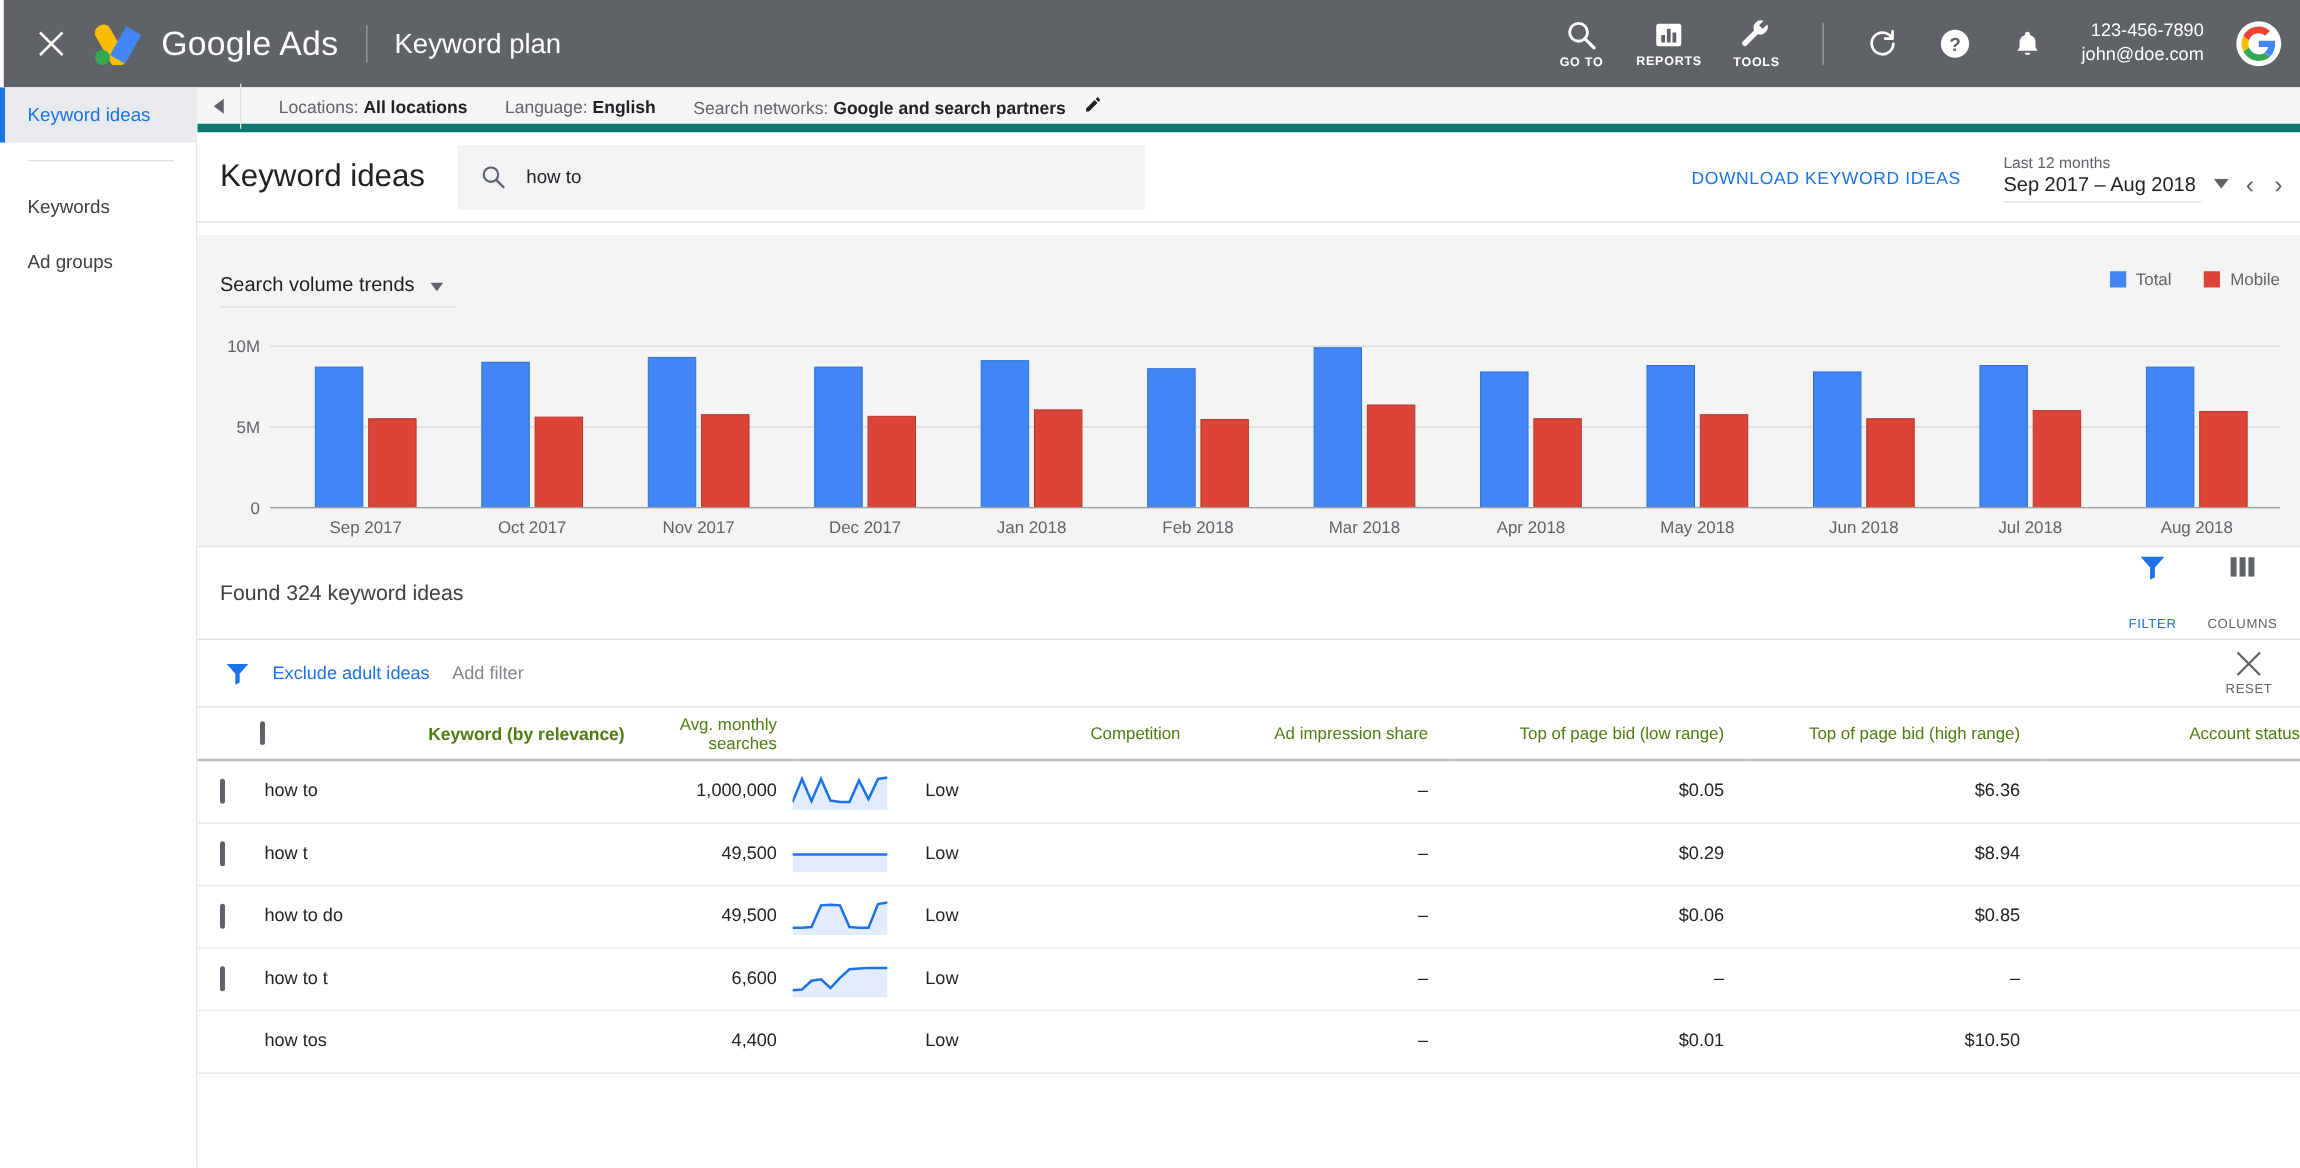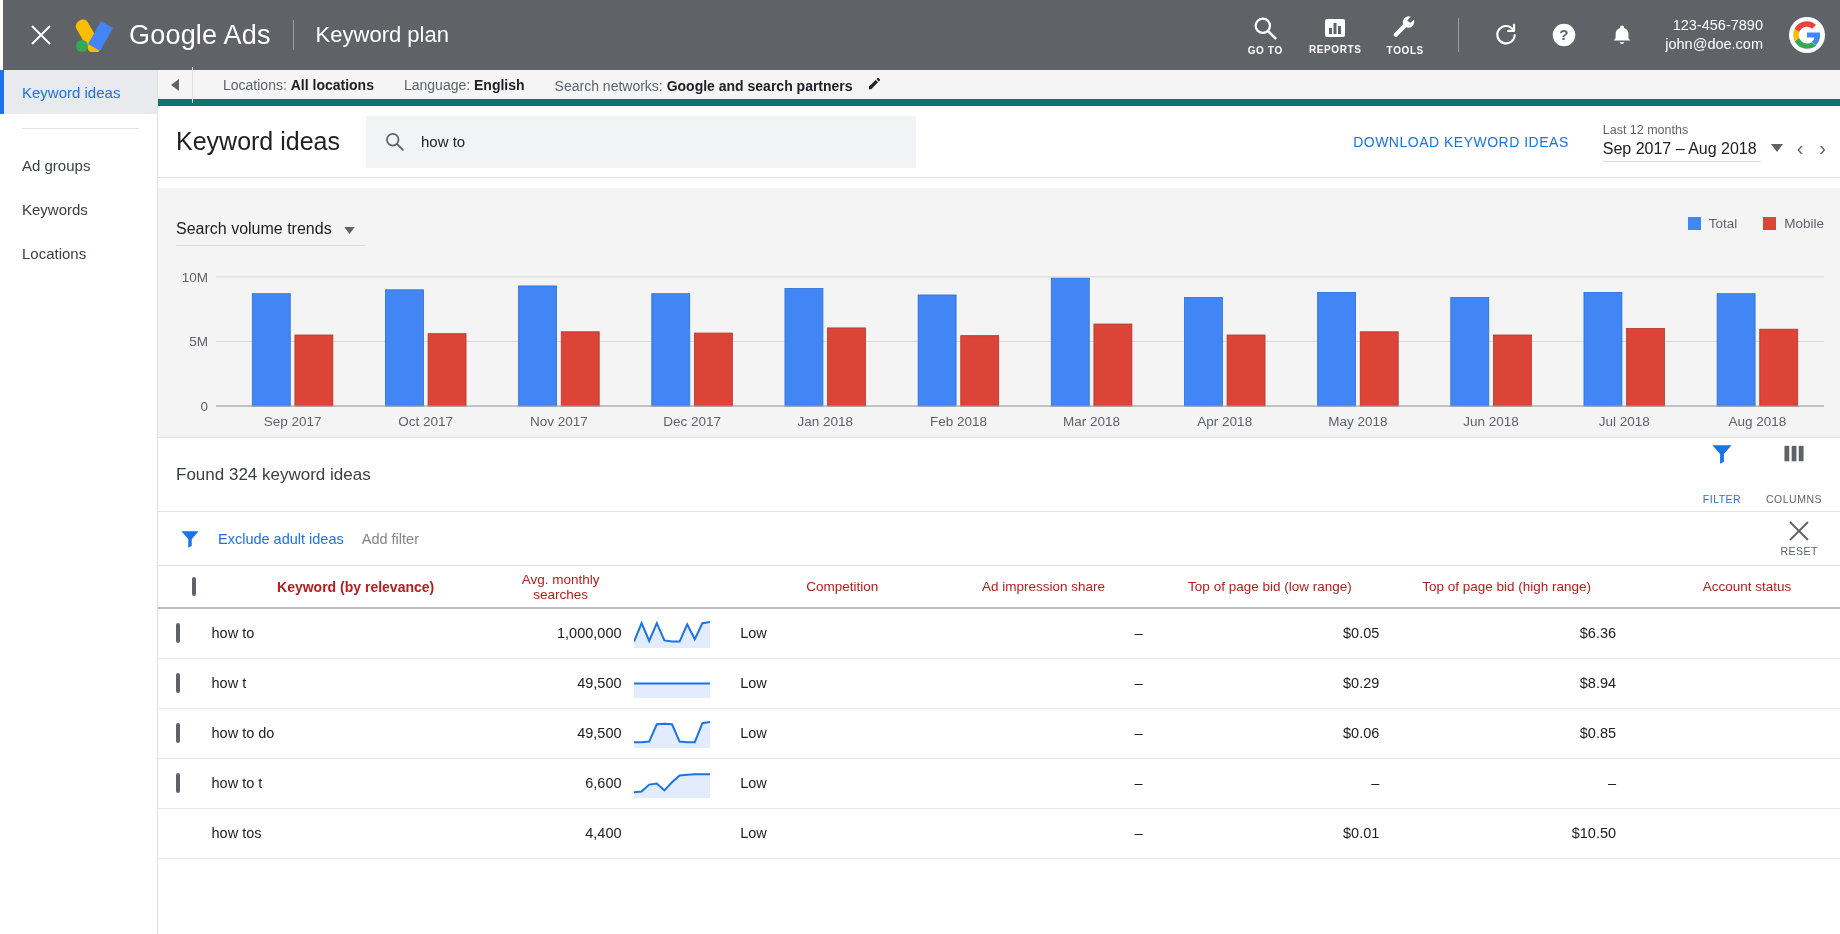--- a/index.html
+++ b/index.html
@@ -177,22 +177,22 @@
   .chip-add { margin-left: 18px; color:#80868b; font-size:14.5px; cursor:pointer;}
   .reset {
     margin-left:auto; display:flex; flex-direction:column; align-items:center;
     padding-right: 22px; cursor:pointer;
   }
   .reset .lbl { font-size:10.5px; color:#5f6368; letter-spacing:.5px; margin-top:3px;}
 
   
   table.kwtable { width: 100%; border-collapse: collapse; table-layout: fixed; }
   table.kwtable th {
-    font-size: 13.5px; color:#b91c1c; font-weight: 400;
-    text-align: center; height: 42px; vertical-align: middle;
+    font-size: 13.5px; color:#4d7c0f; font-weight: 400;
+    text-align: right; height: 42px; vertical-align: middle;
     border-bottom: 2px solid #bdbdbd; background:#fff;
   }
   table.kwtable th.kwcol { font-weight: 700; font-size: 14px; }
   table.kwtable td {
     font-size: 14.5px; color:#202124; height: 50px;
     border-bottom: 1px solid #e8e8e8; vertical-align: middle;
   }
   .c-check { width: 52px; padding-left: 18px; }
   .c-kw { width: 280px; }
   .c-vol { width: 130px; text-align: right; padding-right: 12px; }
@@ -300,27 +300,24 @@
   </div>
 </div>
 
 <div class="sidebar">
   <div class="side-item active">
     <span>Keyword ideas</span>
   </div>
   <div class="side-divider"></div>
   <div class="side-group">
     <div class="side-item">
+      <span>Keywords</span>
+    </div>
+    <div class="side-item">
       <span>Ad groups</span>
-    </div>
-    <div class="side-item">
-      <span>Keywords</span>
-    </div>
-    <div class="side-item">
-      <span>Locations</span>
     </div>
   </div>
 </div>
 
 <div class="content">
 
   <div class="filterstrip">
     <div class="collapse-arrow">
       <svg width="12" height="14" viewBox="0 0 12 14">
         <path d="M10 1 L2 7 L10 13 Z" fill="#5f6368"></path>

